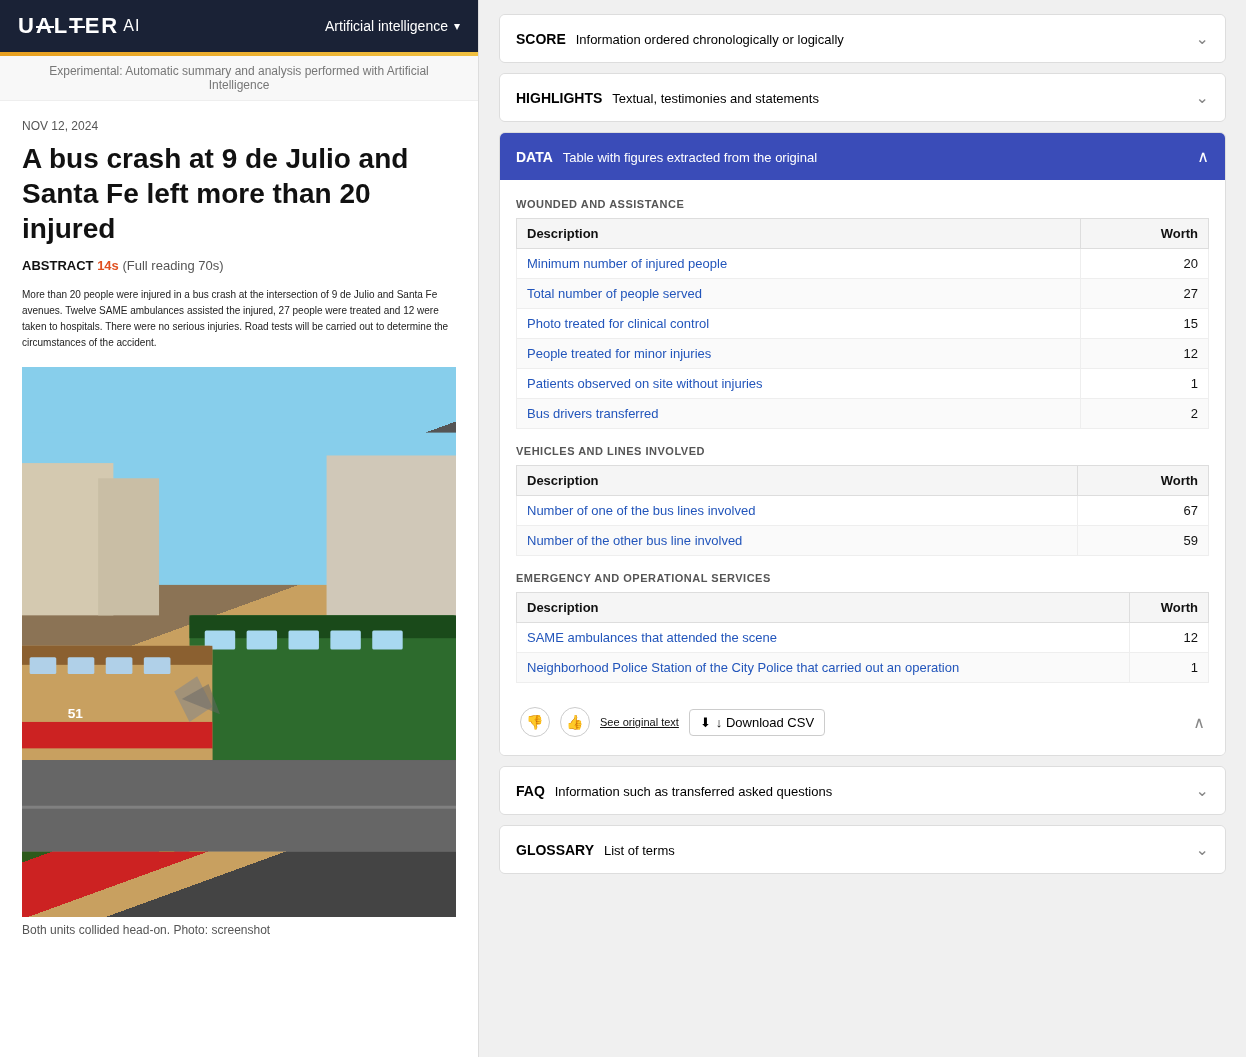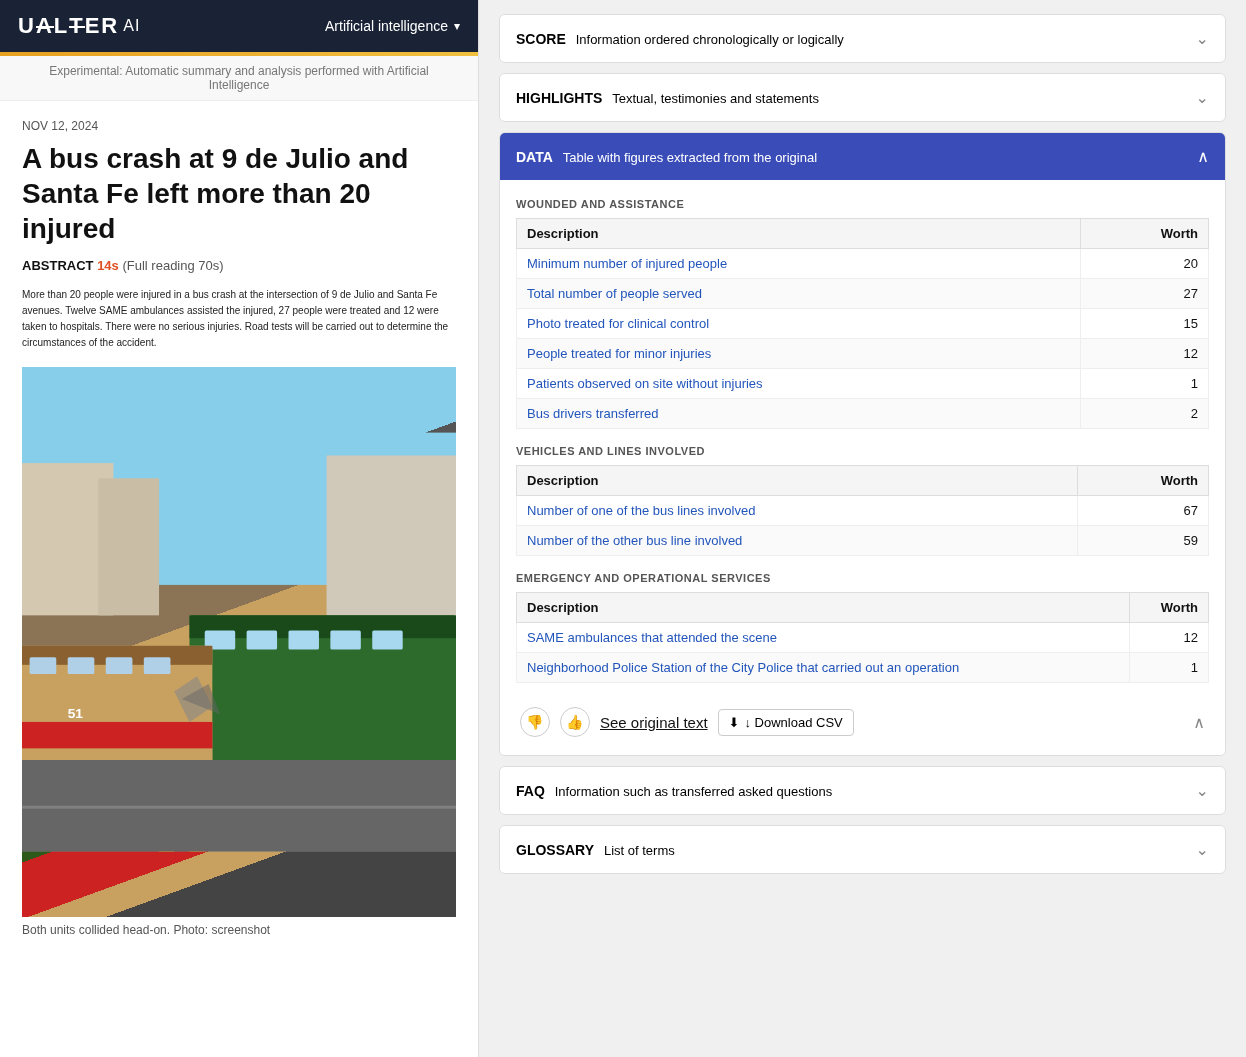--- a/index.html
+++ b/index.html
@@ -268,21 +268,21 @@
       display: flex;
       align-items: center;
       justify-content: center;
       cursor: pointer;
       font-size: 14px;
     }
 
     .link-btn {
       color: #111;
       text-decoration: underline;
-      font-size: 15px;
+      font-size: 11px;
       cursor: pointer;
       background: none;
       border: none;
     }
 
     .download-btn {
       background: #fff;
       border: 1px solid #ccc;
       border-radius: 4px;
       padding: 5px 10px;

